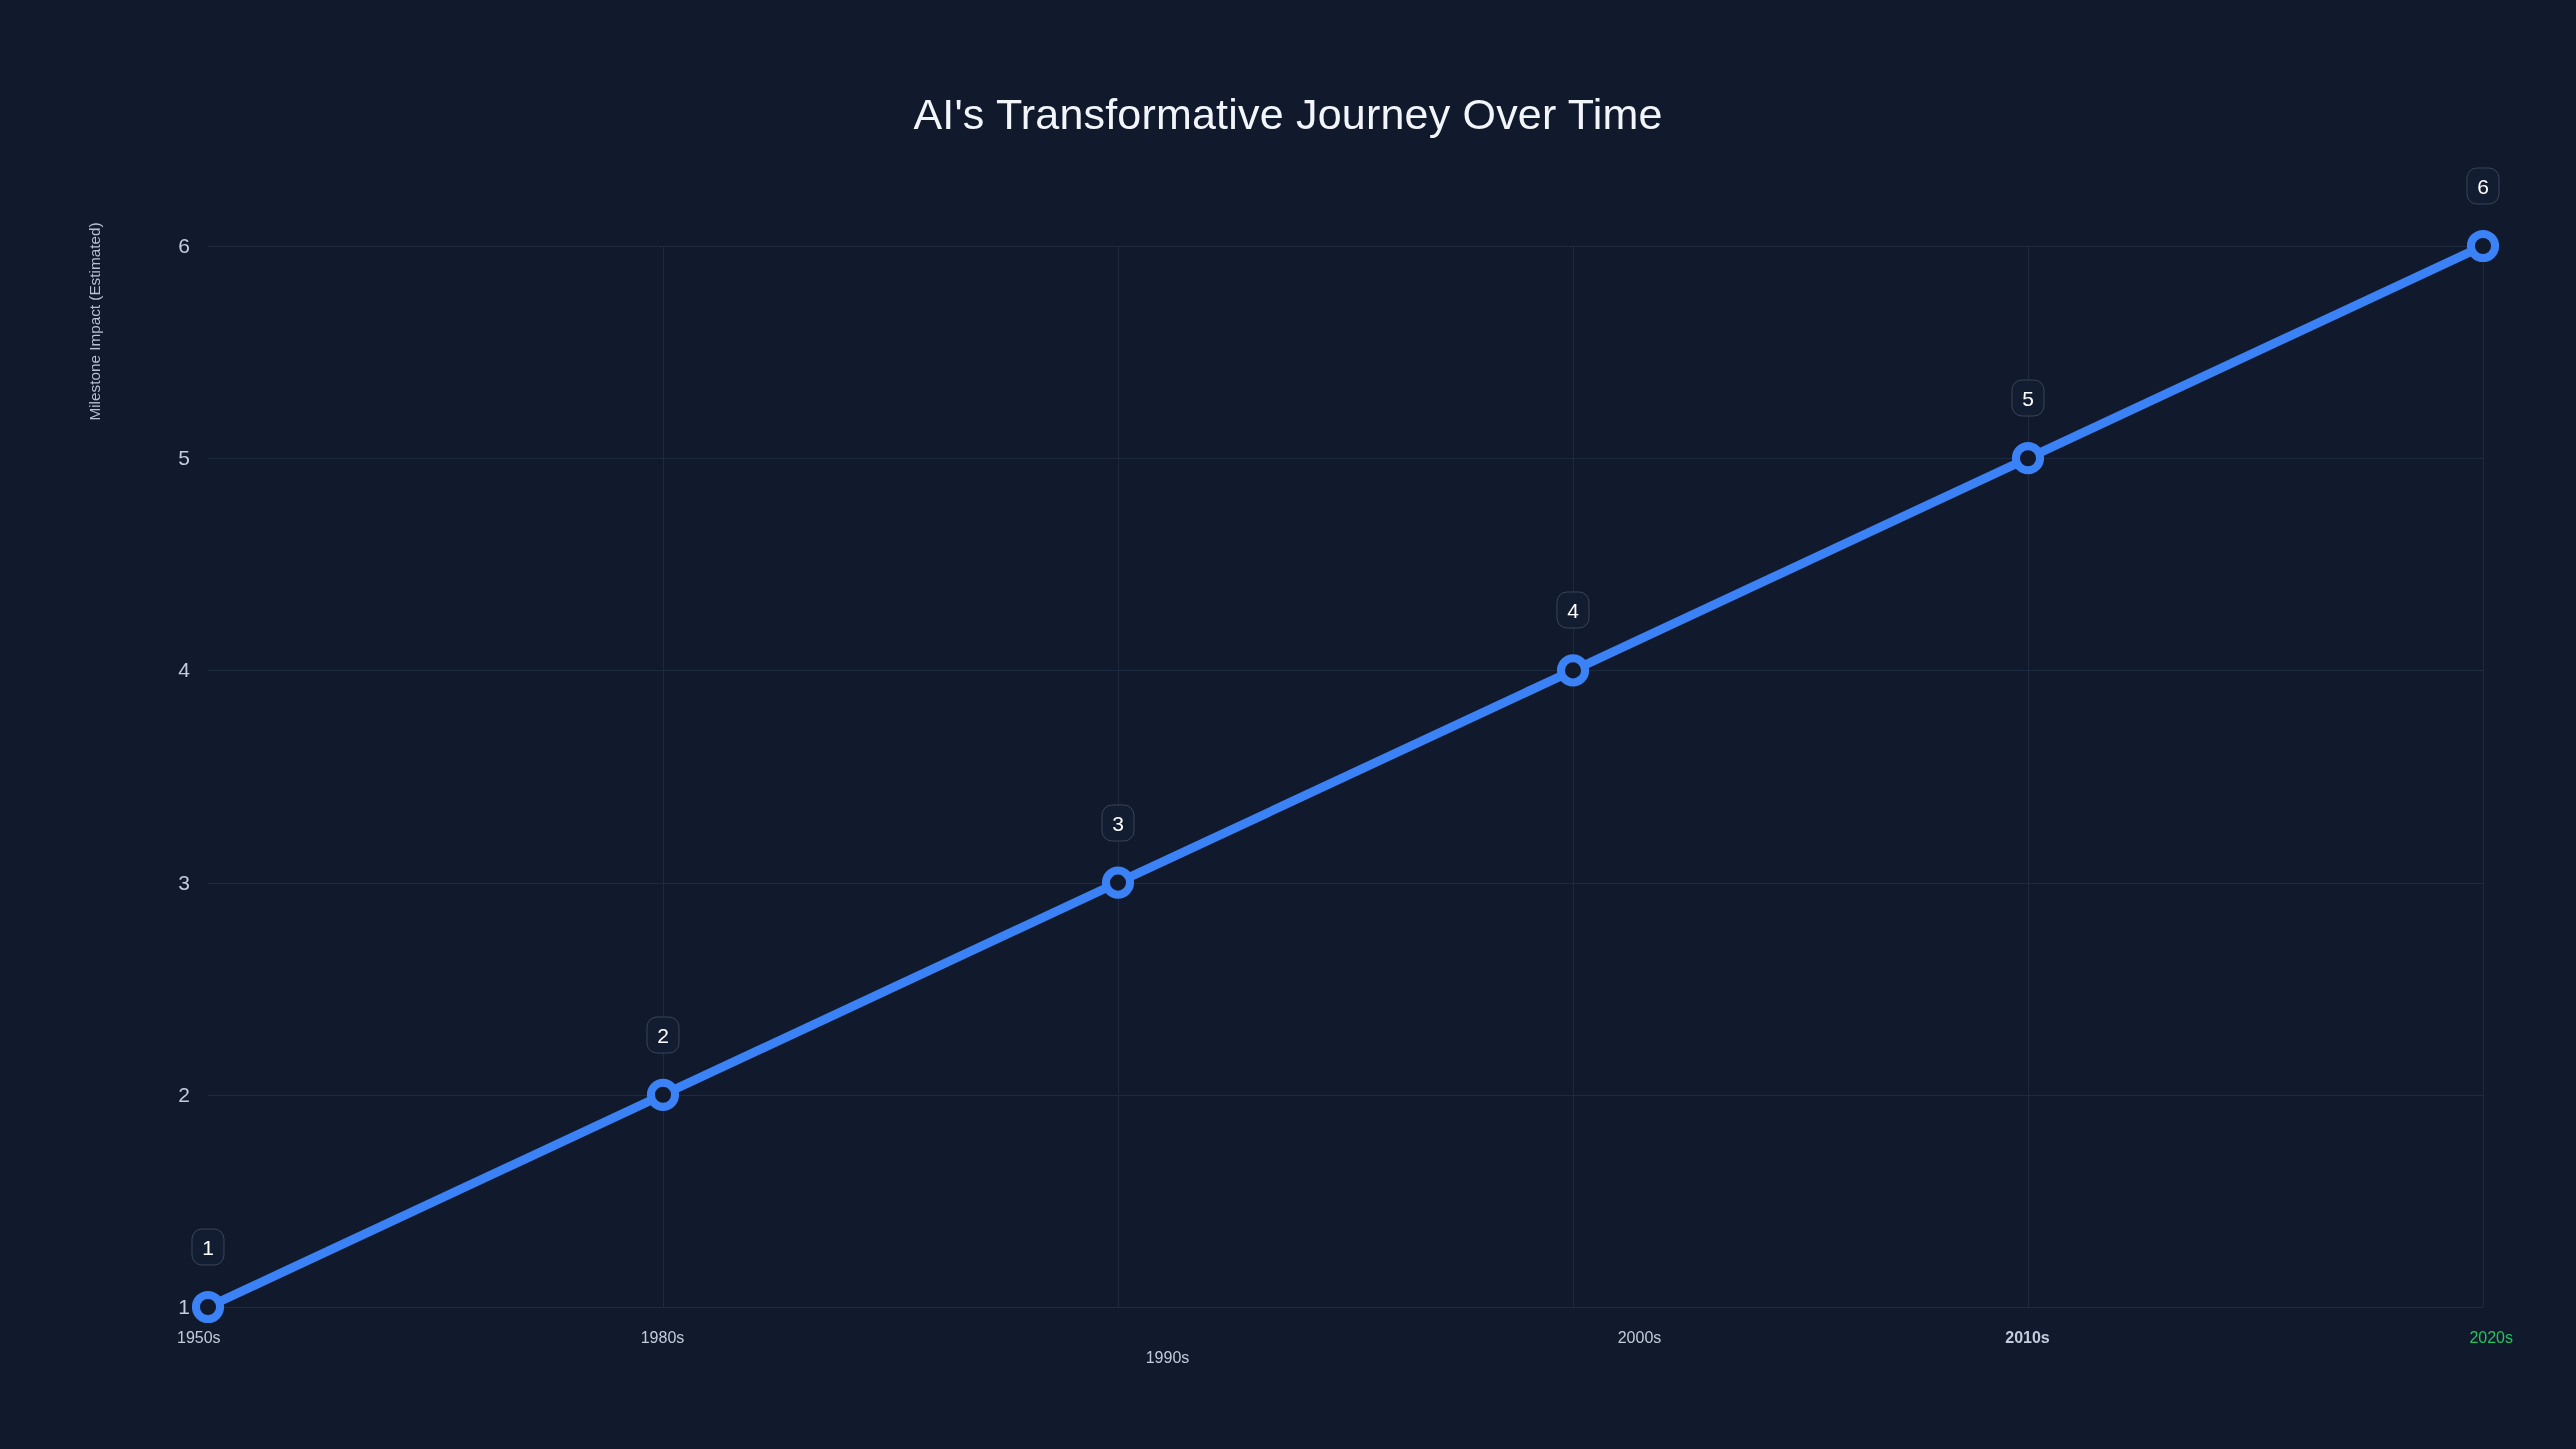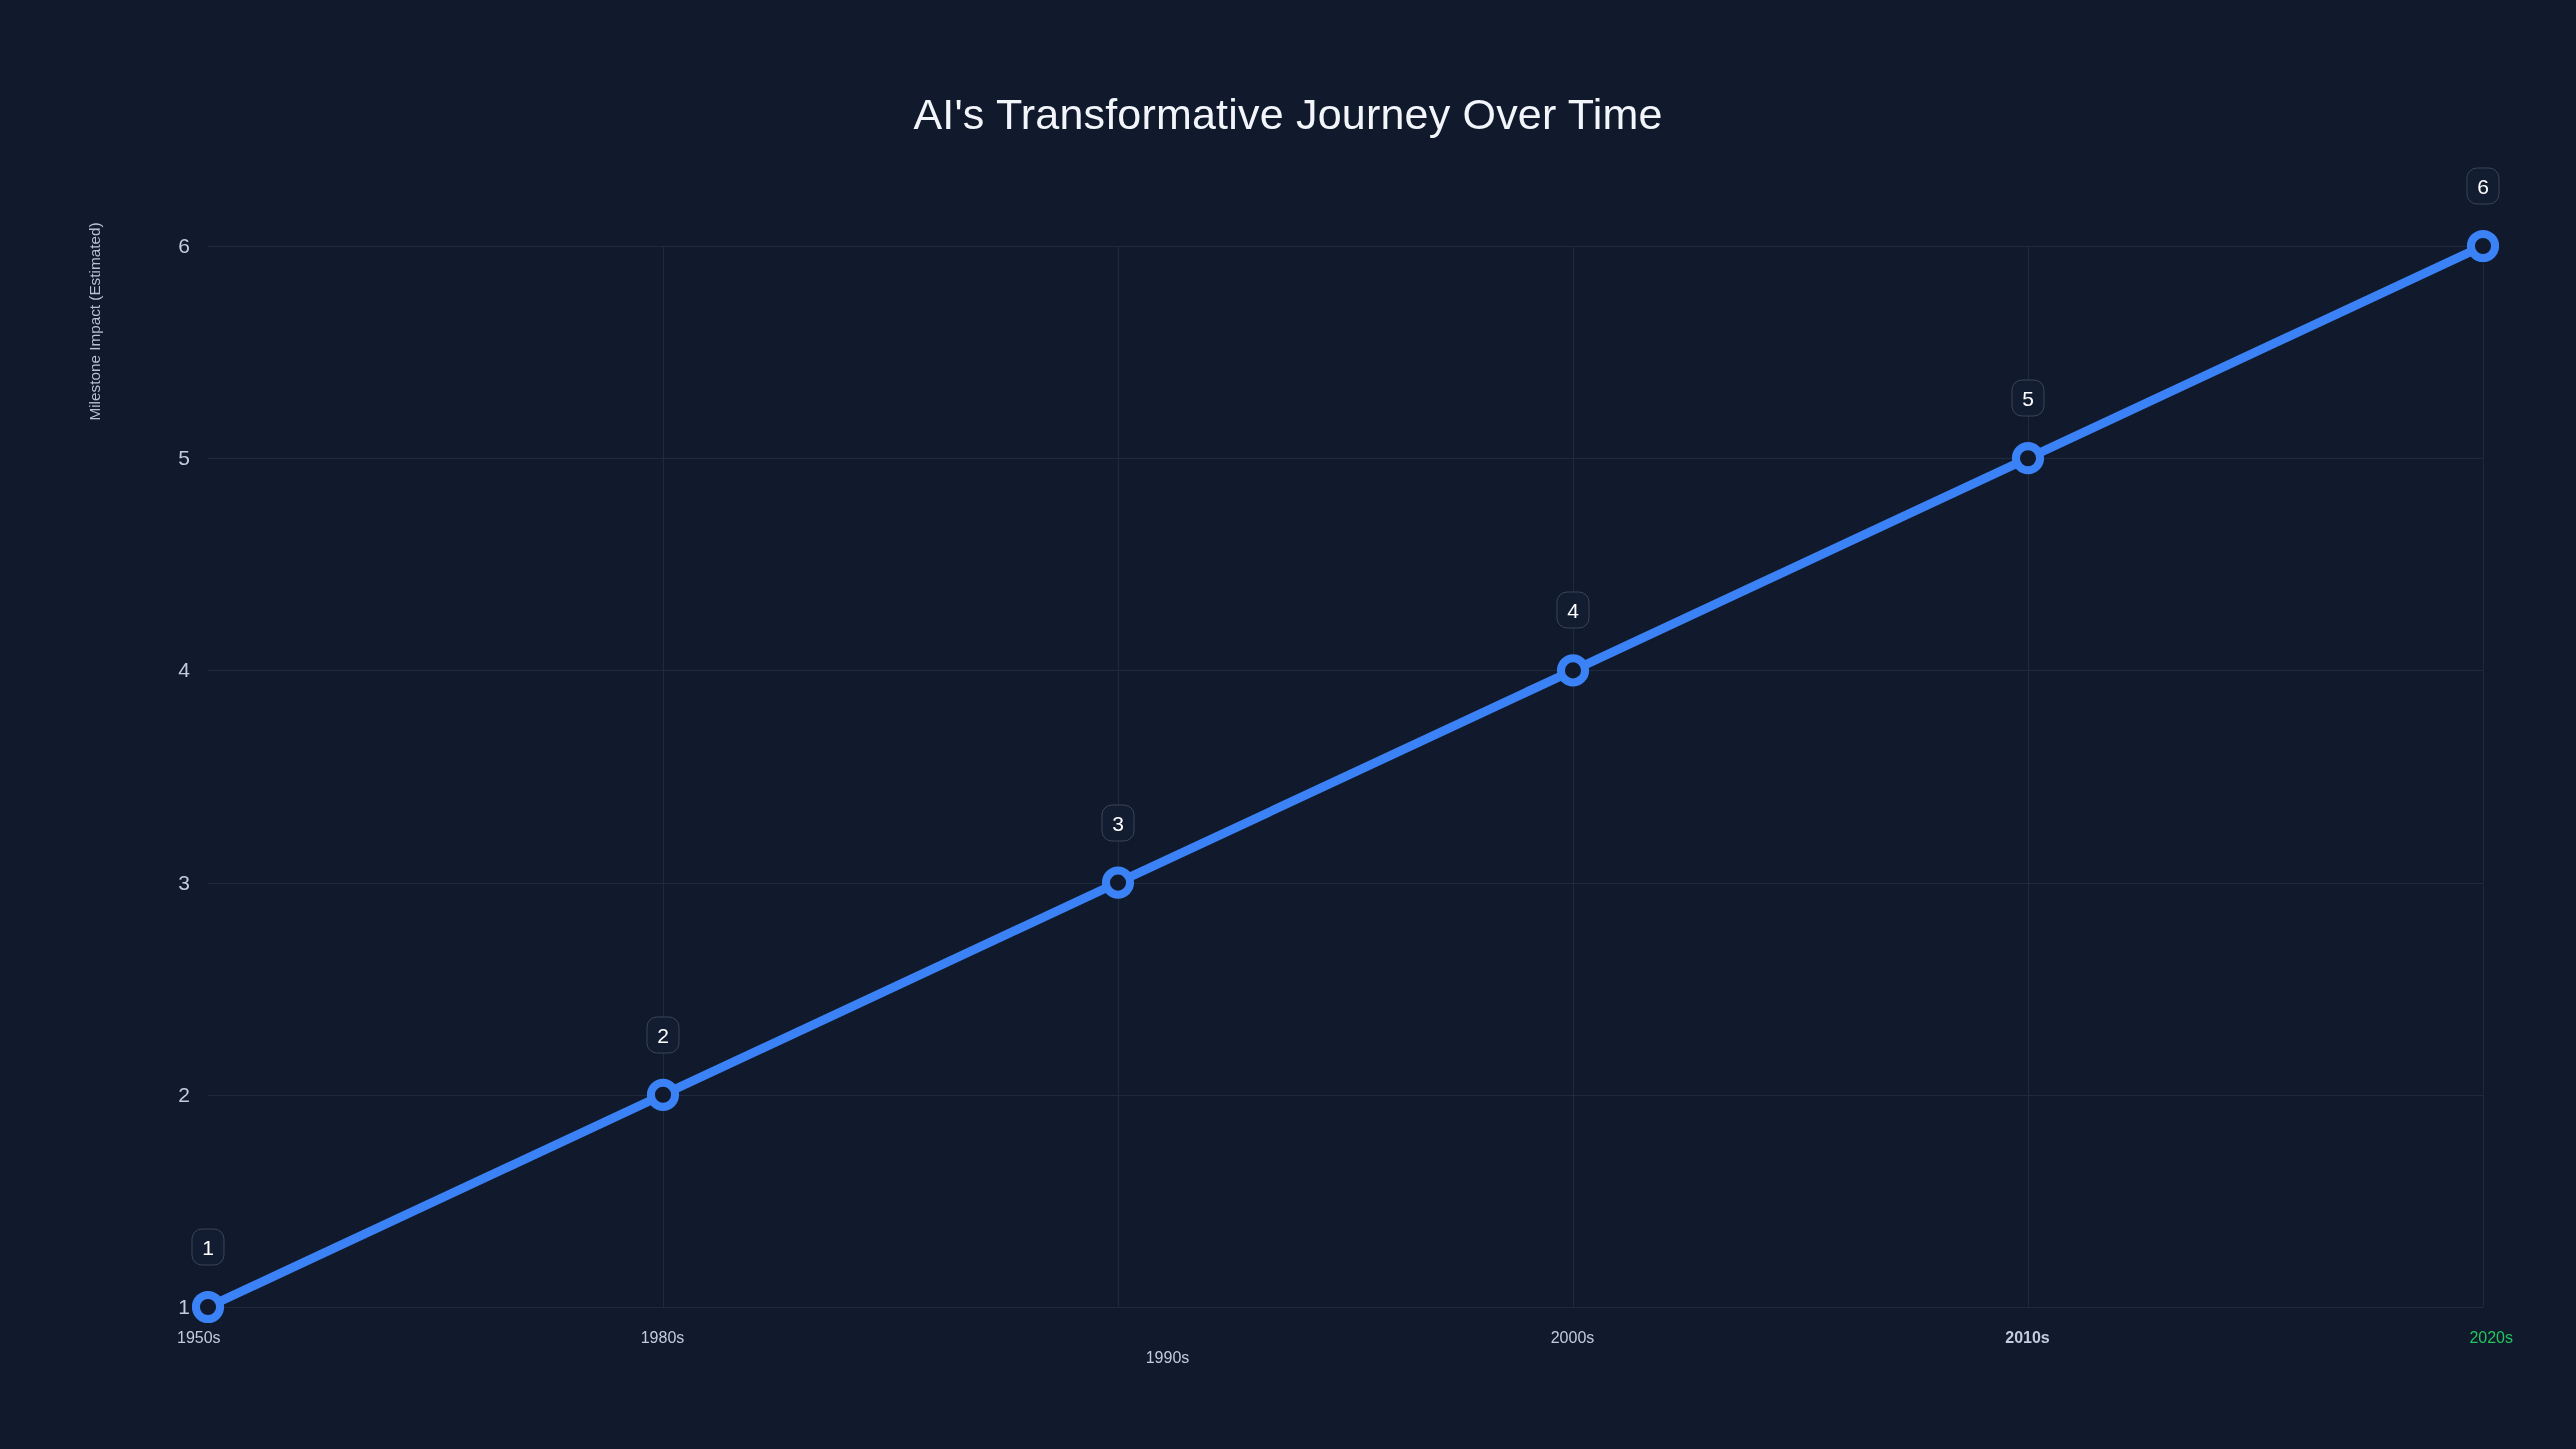--- a/index.html
+++ b/index.html
@@ -141,21 +141,21 @@
       <div class="y-tick-label" style="left: 134px; top: 1084px; color: rgb(194, 204, 219);">2</div>
       <div class="y-tick-label" style="left: 134px; top: 872px; color: rgb(194, 204, 219);">3</div>
       <div class="y-tick-label" style="left: 134px; top: 659px; color: rgb(194, 204, 219);">4</div>
       <div class="y-tick-label" style="left: 134px; top: 447px; color: rgb(194, 204, 219);">5</div>
       <div class="y-tick-label" style="left: 134px; top: 235px; color: rgb(194, 204, 219);">6</div>
     </div>
   <div id="x-tick-labels">
       <div class="x-tick-label first" style="left: 208px; color: rgb(194, 204, 219);">1950s</div>
       <div class="x-tick-label" style="left: 663px; color: rgb(194, 204, 219);">1980s</div>
       <div class="x-tick-label" style="left: 1168px; color: rgb(194, 204, 219); margin-top: 20px;">1990s</div>
-      <div class="x-tick-label" style="left: 1573px; color: rgb(194, 204, 219);">2000s</div>
+      <div class="x-tick-label" style="left: 1640px; color: rgb(194, 204, 219);">2000s</div>
       <div class="x-tick-label" style="left: 2028px; color: rgb(194, 204, 219); font-weight: bold;">2010s</div>
       <div class="x-tick-label last" style="left: 2483px; color: #22c55e;">2020s</div>
     </div>
 
   <div id="plot-area">
     <div id="gridlines-h">
         <div class="grid-h" style="top: 1061px; background: rgb(30, 42, 64);"></div>
         <div class="grid-h" style="top: 849px; background: rgb(30, 42, 64);"></div>
         <div class="grid-h" style="top: 637px; background: rgb(30, 42, 64);"></div>
         <div class="grid-h" style="top: 424px; background: rgb(30, 42, 64);"></div>

